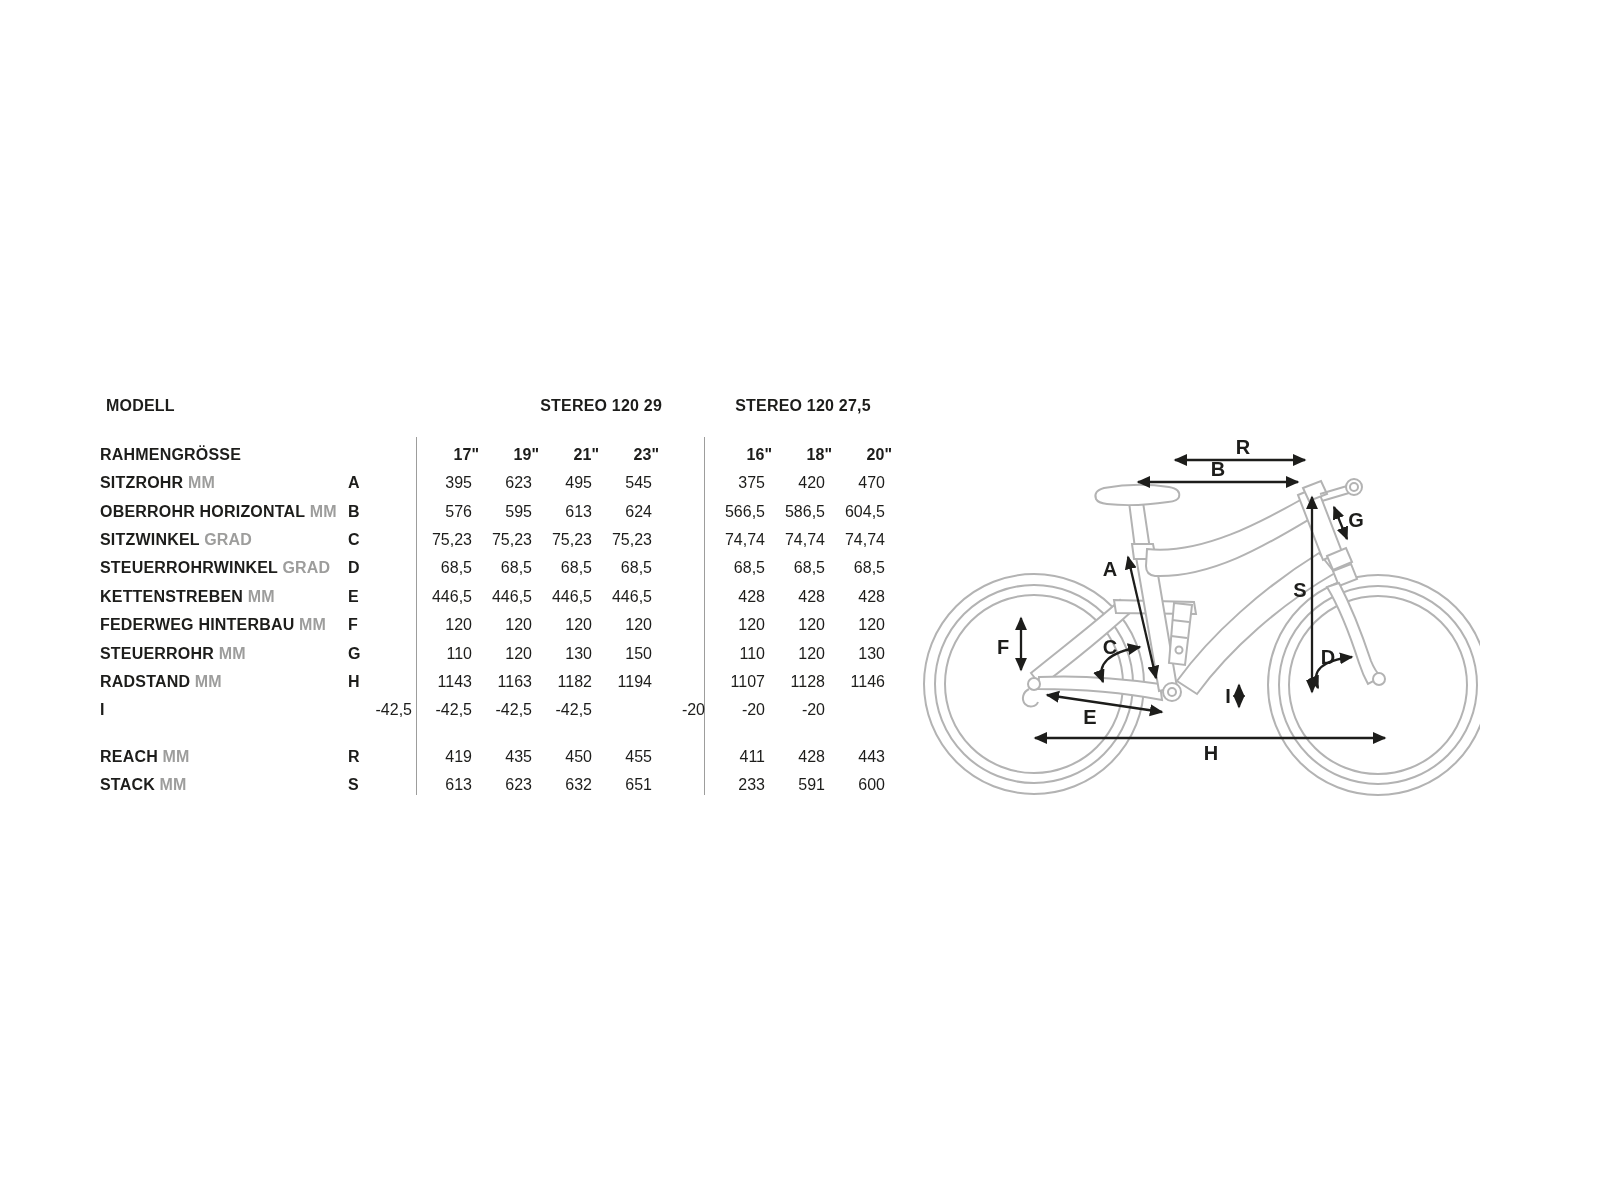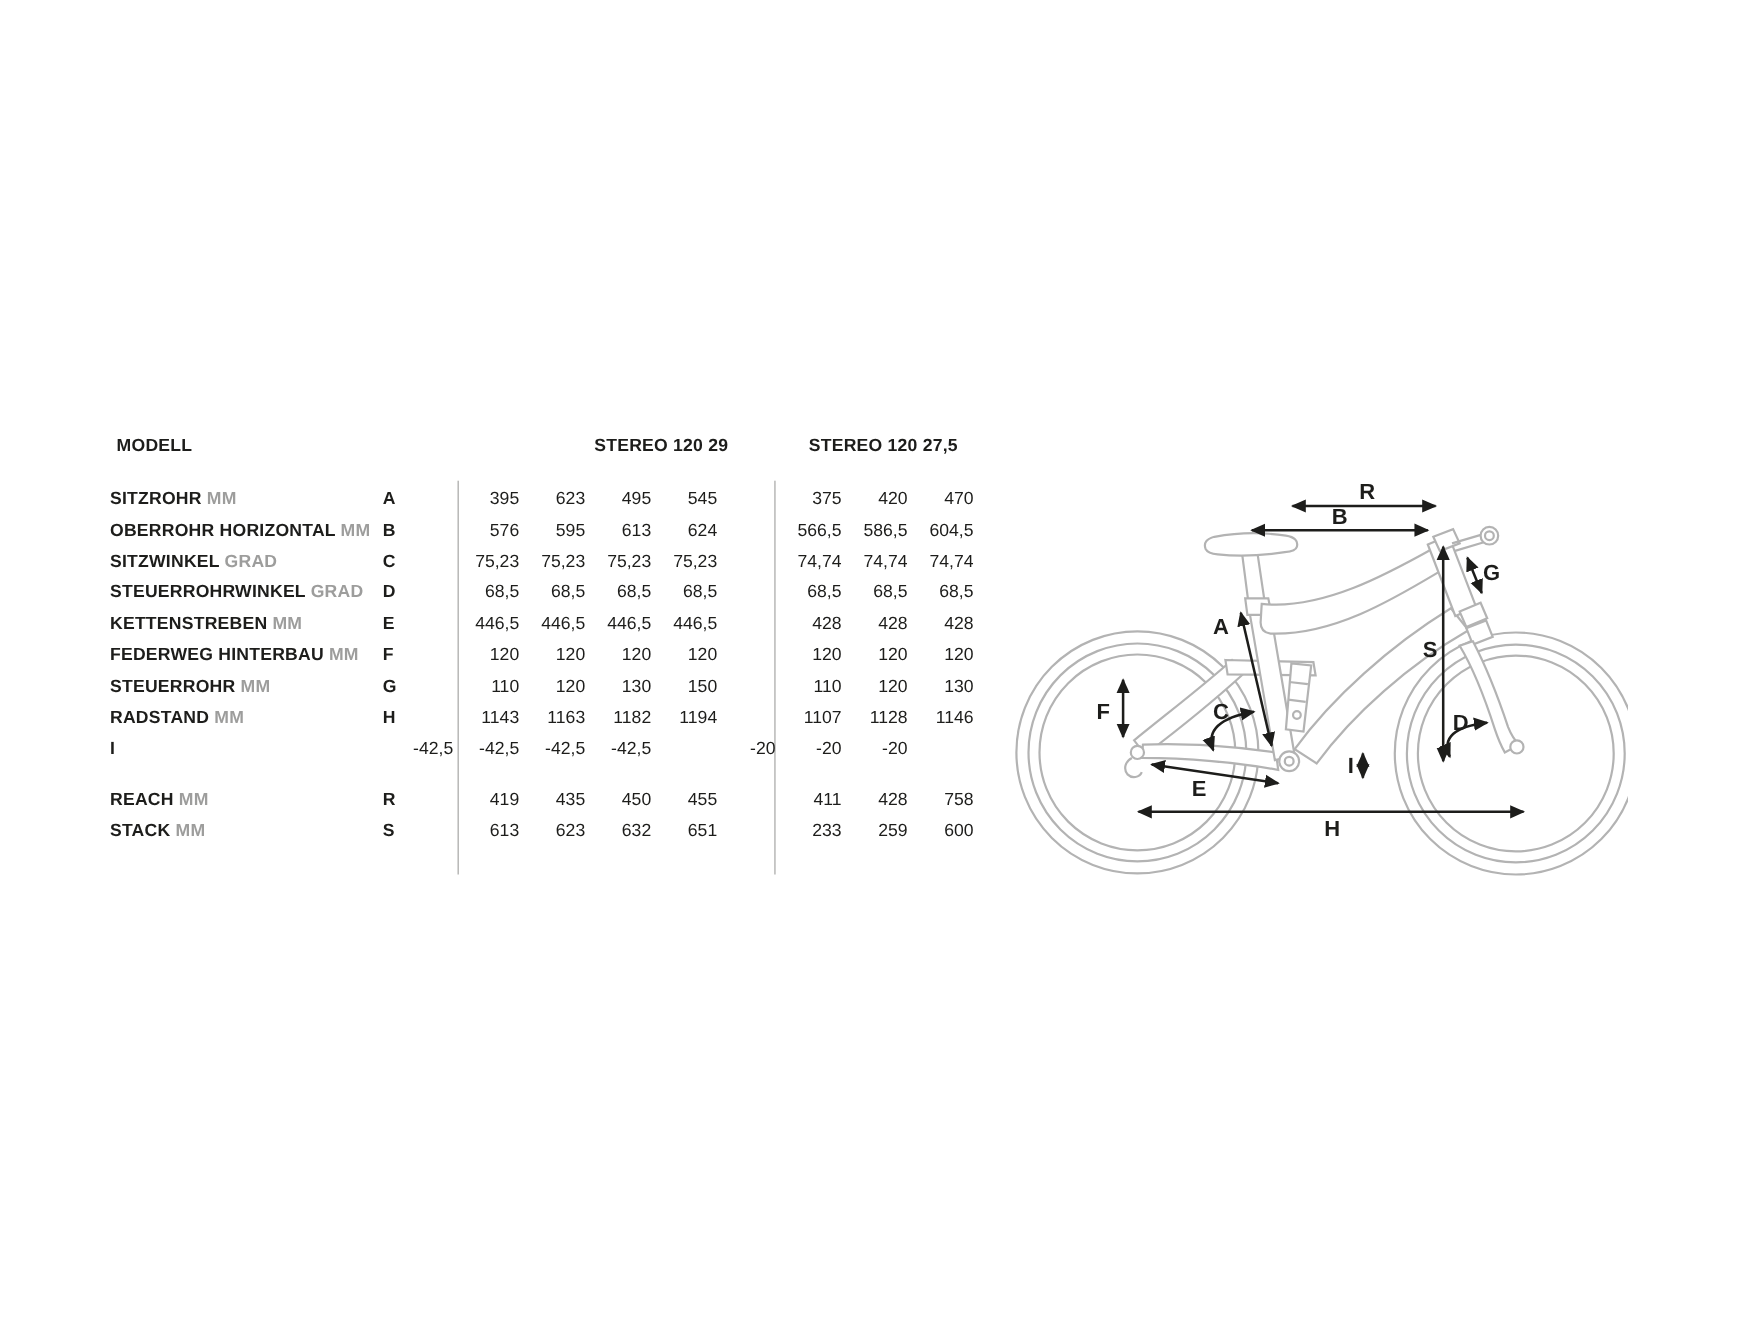--- a/index.html
+++ b/index.html
@@ -43,20 +43,32 @@
 <div id="stage" style="--ink: #1d1d1b; --muted: #9d9d9c; --frame: #b3b3b3;">
 
   <div class="hdr" id="modell">MODELL</div>
   <div class="hdr" id="g1name">STEREO 120 29</div>
   <div class="hdr" id="g2name">STEREO 120 27,5</div>
 
   <div class="vline" id="vline1"></div>
   <div class="vline" id="vline2"></div>
 
   <div id="geotable">
+      <div class="grow hdrrow">
+        <div class="cell lbl">RAHMENGRÖSSE</div>
+        <div class="cell letter"></div>
+        <div class="cell val szh">17"</div>
+        <div class="cell val szh">19"</div>
+        <div class="cell val szh">21"</div>
+        <div class="cell val szh">23"</div>
+        <div class="cell sp"></div>
+        <div class="cell val szh">16"</div>
+        <div class="cell val szh">18"</div>
+        <div class="cell val szh">20"</div>
+      </div>
       <div class="grow">
         <div class="cell lbl"><span>SITZROHR</span> <span class="unit">MM</span></div>
         <div class="cell letter">A</div>
         <div class="cell val">395</div>
         <div class="cell val">623</div>
         <div class="cell val">495</div>
         <div class="cell val">545</div>
         <div class="cell sp"></div>
         <div class="cell val">375</div>
         <div class="cell val">420</div>
@@ -160,32 +172,32 @@
       <div class="grow">
         <div class="cell lbl"><span>REACH</span> <span class="unit">MM</span></div>
         <div class="cell letter">R</div>
         <div class="cell val">419</div>
         <div class="cell val">435</div>
         <div class="cell val">450</div>
         <div class="cell val">455</div>
         <div class="cell sp"></div>
         <div class="cell val">411</div>
         <div class="cell val">428</div>
-        <div class="cell val">758</div>
+        <div class="cell val">443</div>
       </div>
       <div class="grow">
         <div class="cell lbl"><span>STACK</span> <span class="unit">MM</span></div>
         <div class="cell letter">S</div>
         <div class="cell val">613</div>
         <div class="cell val">623</div>
         <div class="cell val">632</div>
         <div class="cell val">651</div>
         <div class="cell sp"></div>
         <div class="cell val">233</div>
-        <div class="cell val">259</div>
+        <div class="cell val">591</div>
         <div class="cell val">600</div>
       </div>
     </div>
 
   <svg id="bike" width="580" height="400" viewBox="900 415 580 400" xmlns="http://www.w3.org/2000/svg">
     <defs>
       <marker id="ah" viewBox="0 0 10 10" refX="8.5" refY="5" markerWidth="6.2" markerHeight="6.2" orient="auto-start-reverse">
           <path d="M0,0.8 L9.5,5 L0,9.2 Z" fill="#1d1d1b"></path>
         </marker>
     </defs>

